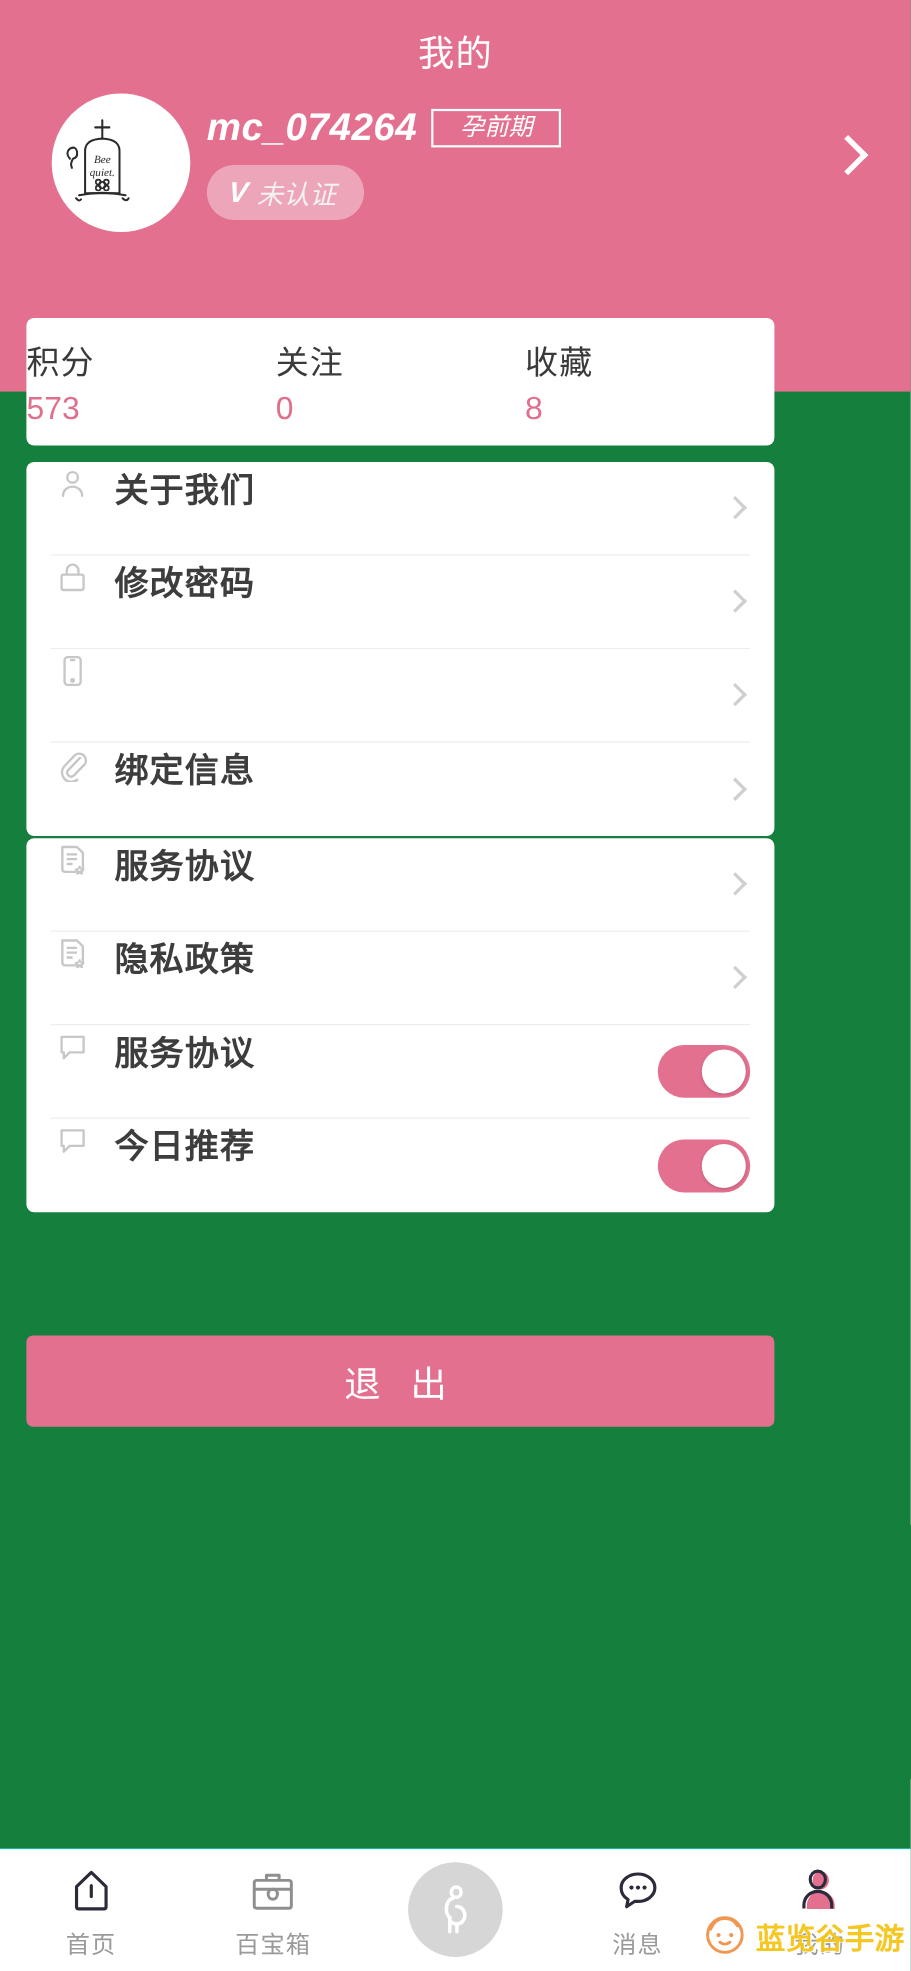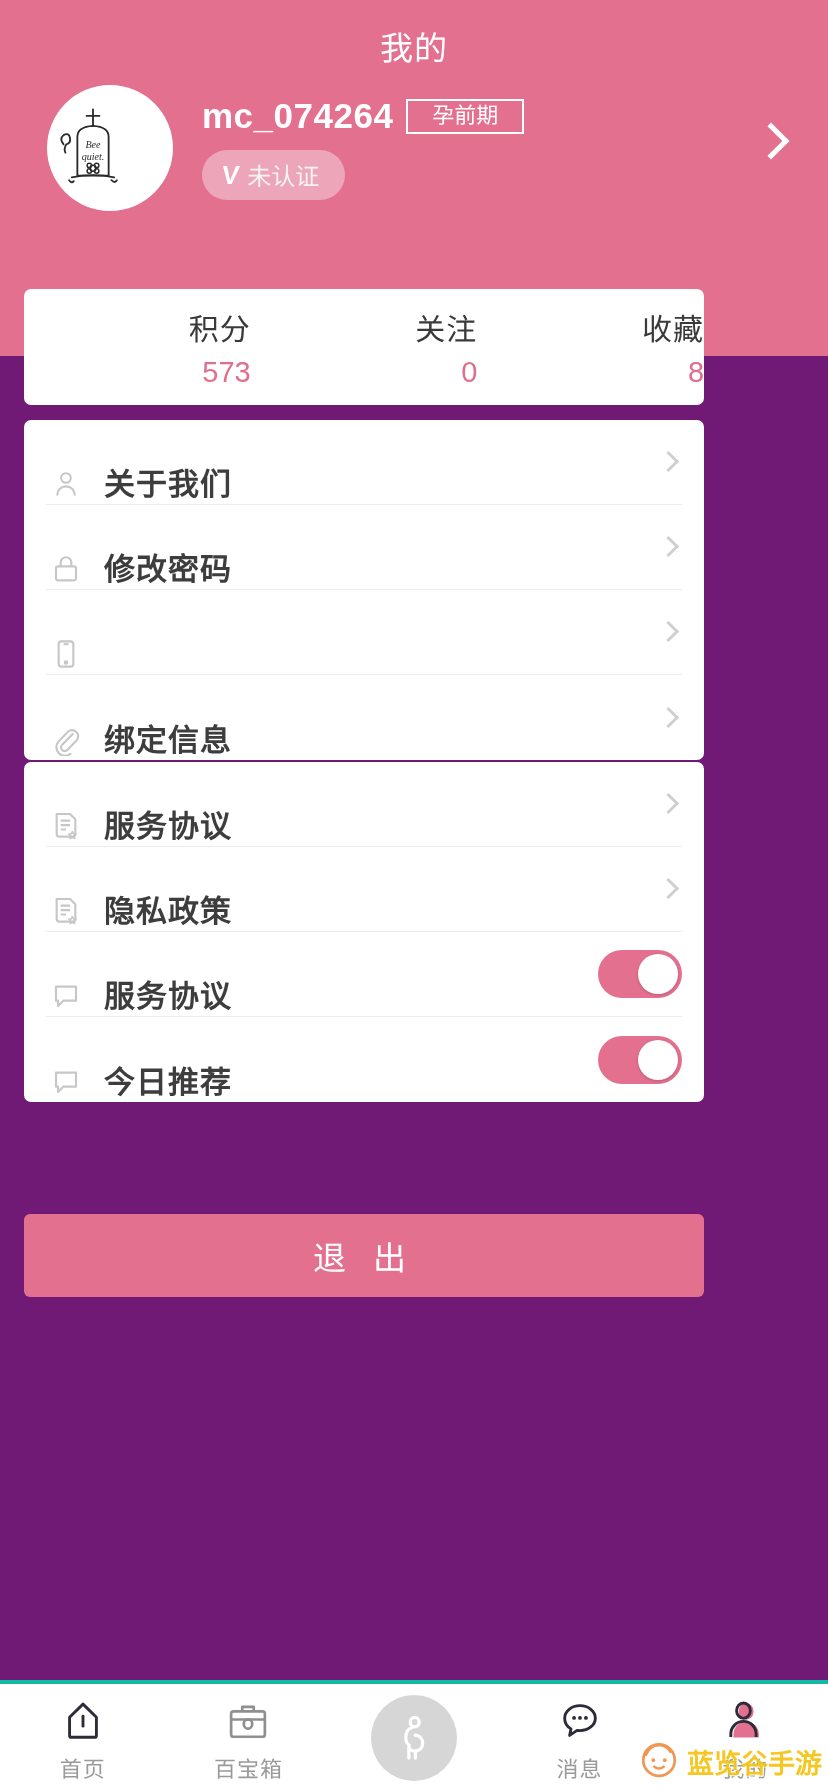--- a/index.html
+++ b/index.html
@@ -3,21 +3,21 @@
 <meta charset="utf-8">
 <title>我的</title>
 <style>
   * { margin:0; padding:0; box-sizing:border-box; }
   html, body {
     width:828px; height:1792px;
     font-family:"Liberation Sans","DejaVu Sans",sans-serif;
     background:#e2e2e4;
     overflow:hidden;
   }
-  .phone { position:relative; width:828px; height:1792px; background:#701a75; }
+  .phone { position:relative; width:828px; height:1792px; background:#15803d; }
 
   
   .header {
     position:absolute; top:0; left:0; width:828px; height:356px;
     background:#e3708f;
   }
   .header-title {
     width:100%; text-align:center;
     color:#ffffff; font-size:33px; font-weight:400;
     padding-top:22px; letter-spacing:1px;
@@ -27,21 +27,21 @@
     display:flex; align-items:center;
   }
   .avatar {
     width:126px; height:126px; margin-left:47px;
     border-radius:50%; background:#ffffff;
     display:flex; align-items:center; justify-content:flex-start;
     overflow:hidden; flex:0 0 auto;
   }
   .avatar svg { width:92px; height:92px; display:block; }
 
-  .profile-info { margin-left:29px; flex:1 1 auto; }
+  .profile-info { margin-left:15px; flex:1 1 auto;font-style:italic; }
   .name-line { display:flex; align-items:center; gap:13px; }
   .username {
     color:#ffffff; font-size:35px; font-weight:600; letter-spacing:0.5px;
   }
   .stage-badge {
     border:2px solid #ffffff; color:#ffffff;
     font-size:22px; padding:4px 24px 5px; line-height:1;
     white-space:nowrap;
   }
   .verify-badge {
@@ -61,29 +61,29 @@
     border-right:5px solid #ffffff; border-top:5px solid #ffffff;
     transform:rotate(45deg);
   }
 
   
   .card {
     position:absolute; left:24px; width:680px;
     background:#ffffff; border-radius:7px;
   }
   .stats-card { top:289px; height:116px; display:flex; align-items:center; }
-  .stat { flex:1 1 0; text-align:right; }
+  .stat { flex:1 1 0; text-align:left; }
   .stat-label { font-size:30px; color:#3a3a3a; letter-spacing:1px; }
   .stat-value { font-size:29px; color:#e06f8d; margin-top:7px; }
 
   .menu-card-1 { top:420px; }
   .menu-card-2 { top:762px; }
 
   .menu-row {
-    position:relative; display:flex; align-items:flex-end;
+    position:relative; display:flex; align-items:flex-start;
     height:85px; margin:0 22px; padding:0;
     border-bottom:1px solid #ececec;
   }
   .menu-row:last-child { border-bottom:none; }
   .menu-icon {
     width:40px; height:40px; flex:0 0 auto;
     display:flex; align-items:center; justify-content:center;
     color:#c7c7c7;
   }
   .menu-icon svg { width:32px; height:32px; display:block; }
@@ -120,21 +120,21 @@
     background:#e3708f; color:#ffffff;
     font-size:33px; letter-spacing:9px;
     display:flex; align-items:center; justify-content:center;
     border:none; font-family:inherit; cursor:pointer;
   }
 
   
   .bottom-nav {
     position:absolute; left:0; bottom:0; width:828px; height:112px;
     background:#ffffff; display:flex; align-items:flex-end;
-    border-top:4px solid #14b8a6;
+    border-top:1px solid #14b8a6;
   }
   .nav-item {
     flex:1 1 0; display:flex; flex-direction:column;
     align-items:center; justify-content:center; gap:7px;
     height:100%;
   }
   .nav-icon { height:50px; display:flex; align-items:flex-end; justify-content:center; }
   .nav-icon svg { display:block; }
   .nav-label { font-size:22px; color:#9a9a9a; letter-spacing:1px; }
   .nav-item.active .nav-label { color:#9a9a9a; }

